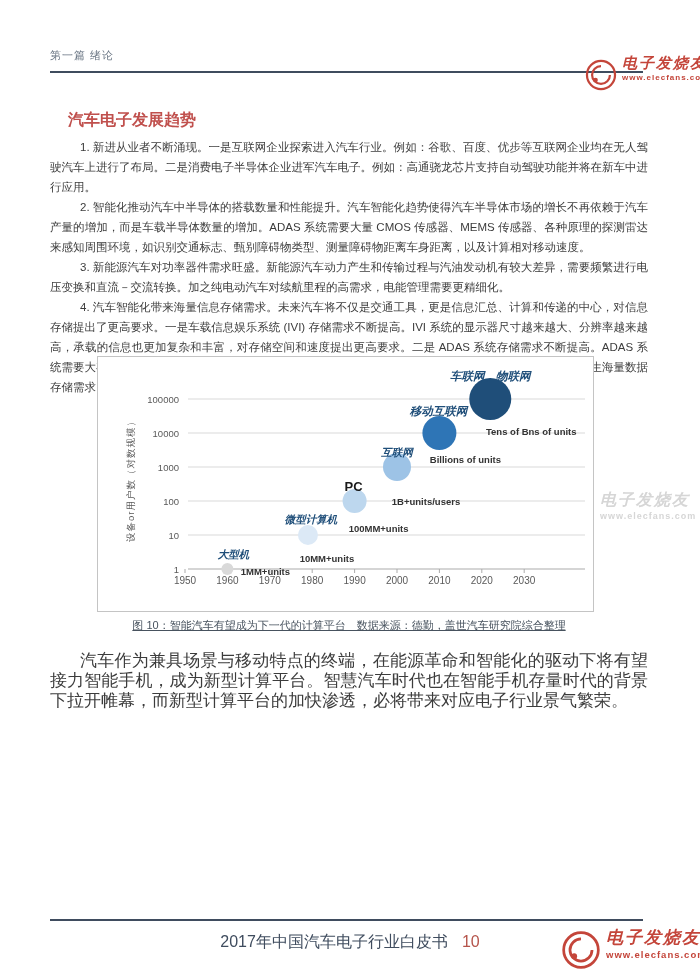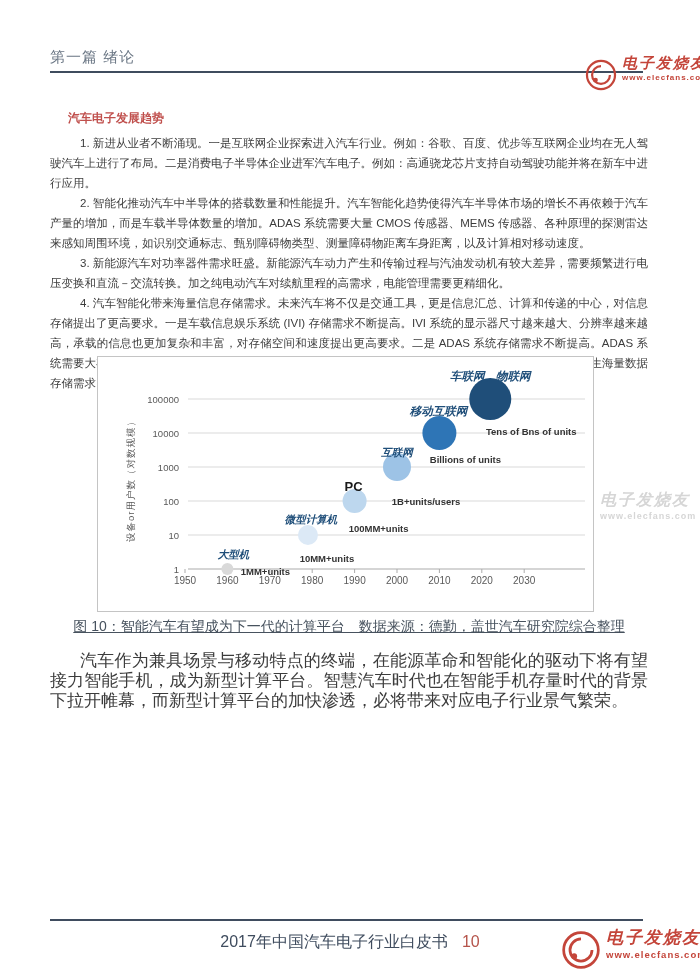--- a/index.html
+++ b/index.html
@@ -1,39 +1,39 @@
 <!DOCTYPE html>
 <html><head>
 <meta charset="utf-8">
 <style>
   * { margin:0; padding:0; box-sizing:border-box; }
   html,body { background:#fff; }
   body { font-family:"Liberation Sans","DejaVu Sans",sans-serif; }
   .page { position:relative; width:700px; height:980px; background:#ffffff; overflow:hidden; }
 
-  .section-label { position:absolute; left:50px; top:48px; font-size:15px; color:#6a7684; letter-spacing:1px; }
+  .section-label { position:absolute; left:50px; top:48px; font-size:11px; color:#6a7684; letter-spacing:1px; }
   .rule { position:absolute; left:50px; width:593px; height:2px; background:#3f4c5e; }
   .rule-top { top:71px; }
   .rule-bottom { top:919px; }
 
   .article { position:absolute; left:50px; top:110px; width:598px; color:#3c3c3c; }
-  .article h2 { font-size:12px; font-weight:bold; color:#c0504d; padding-left:18px; margin-bottom:6px; }
+  .article h2 { font-size:16px; font-weight:bold; color:#c0504d; padding-left:18px; margin-bottom:6px; }
   .article p { font-size:11.5px; line-height:20px; text-align:justify; text-indent:30px; color:#3c3c3c; }
 
   .figure { position:absolute; left:97px; top:356px; width:497px; height:256px; background:#fff; border:1px solid #c4c4c4; }
   .figure svg { display:block; }
   .tick { font-size:9.5px; fill:#595959; font-family:"Liberation Sans","DejaVu Sans",sans-serif; }
   .xtick { font-size:10px; fill:#595959; font-family:"Liberation Sans","DejaVu Sans",sans-serif; }
   .ylab { font-size:9.5px; fill:#595959; letter-spacing:1px; font-family:"Liberation Sans","DejaVu Sans",sans-serif; }
   .cname { font-size:10.5px; font-weight:bold; font-style:italic; fill:#1f4e79; font-family:"Liberation Serif","DejaVu Serif",serif; }
   .cname-big { font-size:11.5px; }
   .pcname { font-size:13px; font-weight:bold; fill:#1a1a1a; font-family:"Liberation Sans","DejaVu Sans",sans-serif; }
   .units { font-size:9.5px; font-weight:bold; fill:#333333; font-family:"Liberation Sans","DejaVu Sans",sans-serif; }
 
-  .caption { position:absolute; left:50px; top:618px; width:598px; text-align:center; font-size:14px; color:#47525e; }
+  .caption { position:absolute; left:50px; top:618px; width:598px; text-align:center; font-size:11px; color:#47525e; }
   .caption span { text-decoration:underline; }
 
   .closing { position:absolute; left:50px; top:651px; width:598px; }
   .closing p { font-size:17px; line-height:20px; text-align:justify; text-indent:30px; color:#3c3c3c; }
 
   .footer-text { position:absolute; left:0; top:932px; width:100%; text-align:center; font-size:16px; color:#3f4c5e; }
   .footer-text .pagenum { color:#b5544b; margin-left:14px; }
 
   .brandmark { position:absolute; display:flex; align-items:flex-start; }
   .brandmark .bm-icon { flex:0 0 auto; }

